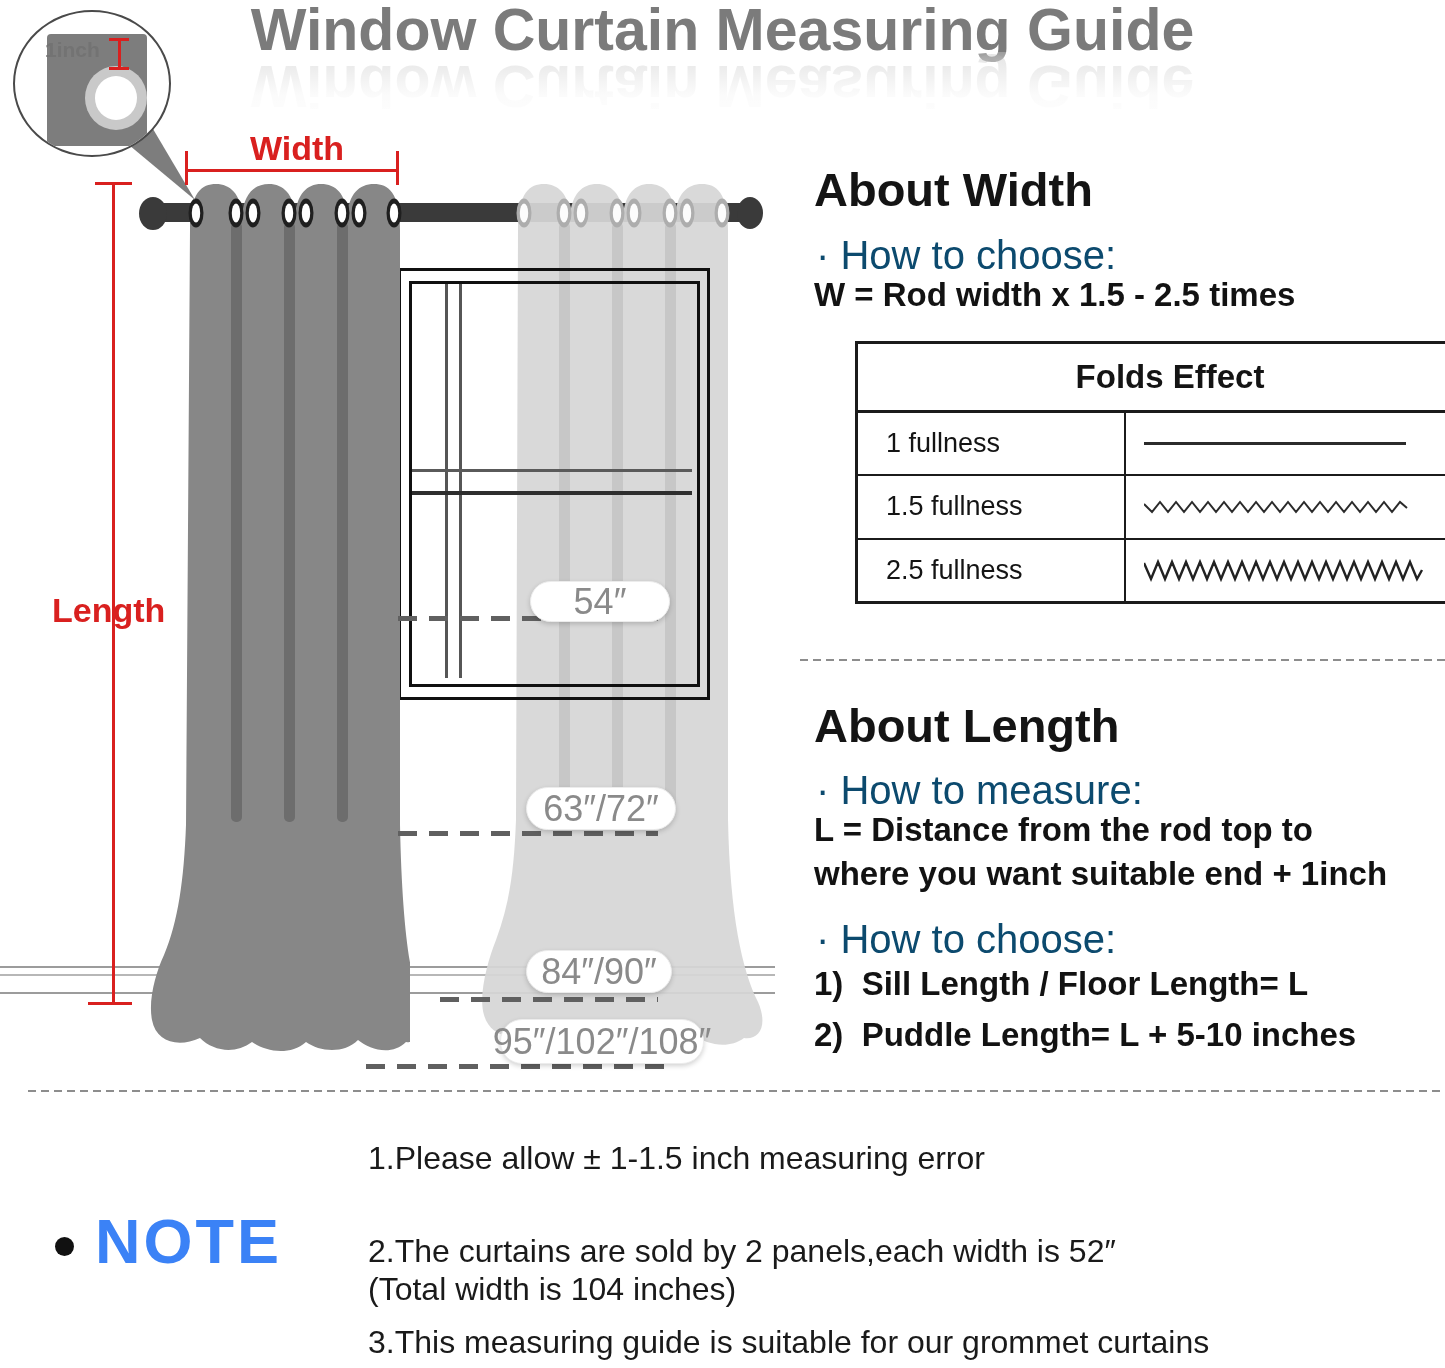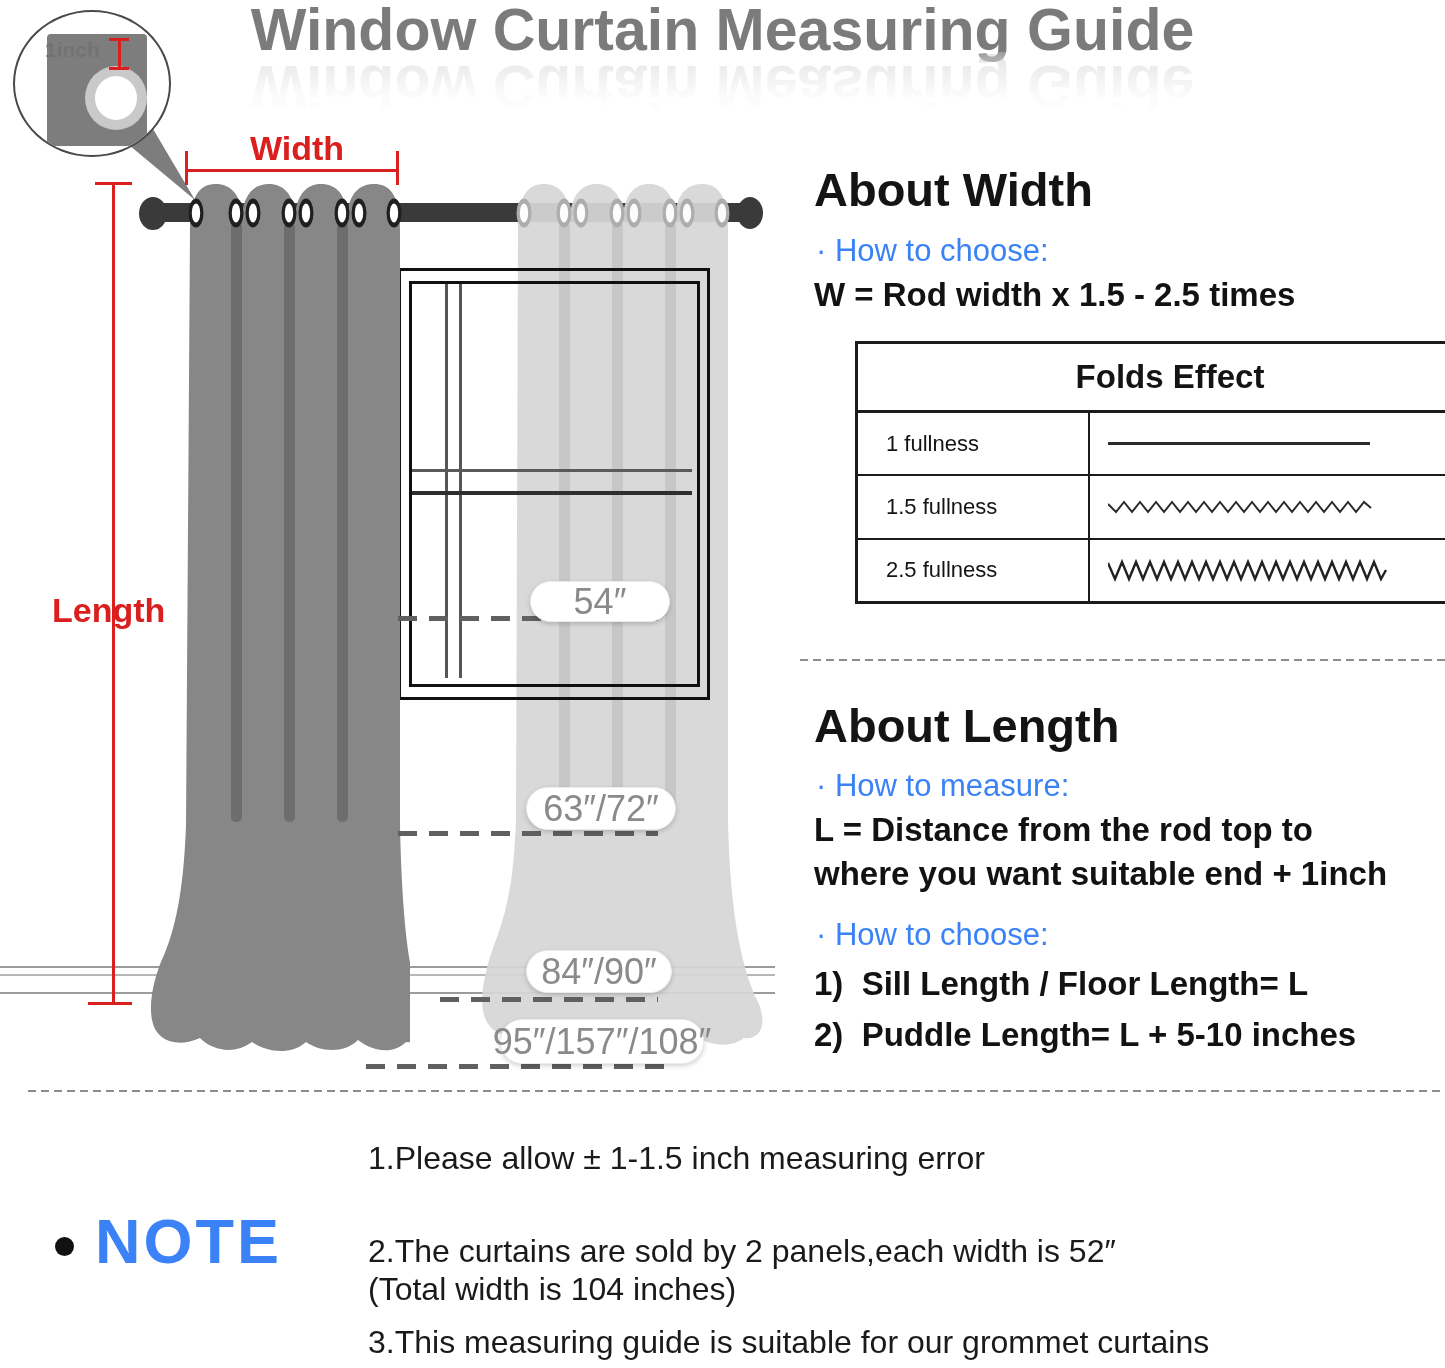--- a/index.html
+++ b/index.html
@@ -46,32 +46,32 @@
   .dash-sep{height:2px;z-index:1;
      background:repeating-linear-gradient(90deg,#8d8d8d 0 8px,transparent 8px 13px);}
 
   
   .pill{background:#fff;border:1px solid #ececec;border-radius:22px;box-shadow:0 2px 5px rgba(0,0,0,.18);
         color:#8a8a8a;font-size:36px;display:flex;align-items:center;justify-content:center;
         z-index:8;white-space:nowrap;}
 
   
   .h1{font-size:47px;font-weight:700;color:#141414;white-space:nowrap;}
-  .bullet-line{font-size:31px;color:#3b82f6;white-space:nowrap;}
+  .bullet-line{font-size:40px;color:#0c4a6e;white-space:nowrap;}
   .formula{font-size:33px;font-weight:600;color:#121212;white-space:nowrap;}
   .opt{font-size:33px;font-weight:600;color:#121212;white-space:pre;}
 
   .folds-table{left:813px;top:341px;width:630px;height:263px;border:3px solid #1b1b1b;
                display:flex;flex-direction:column;background:#fff;box-sizing:border-box;margin-left:42px;}
   .ft-header{height:66px;display:flex;align-items:center;justify-content:center;
              font-size:33px;font-weight:600;border-bottom:3px solid #1b1b1b;}
   .ft-row{flex:1;display:flex;border-bottom:2px solid #1b1b1b;}
   .ft-row:last-child{border-bottom:none;}
-  .ft-label{width:232px;border-right:2px solid #1b1b1b;display:flex;align-items:center;
-            padding-left:28px;font-size:22px;box-sizing:border-box;}
+  .ft-label{width:268px;border-right:2px solid #1b1b1b;display:flex;align-items:center;
+            padding-left:28px;font-size:27px;box-sizing:border-box;}
   .ft-fold{flex:1;display:flex;align-items:center;padding-left:18px;}
   .straight{width:262px;height:2.5px;background:#2b2b2b;}
 
   
   .note-dot{left:55px;top:1237px;width:19px;height:19px;border-radius:50%;background:#111;}
   .note-head{left:95px;top:1205px;font-size:63px;font-weight:700;letter-spacing:3px;color:#3b82f6;}
   .note-item{left:368px;font-size:32px;color:#1a1a1a;white-space:nowrap;}
 </style>
 </head>
 <body>
@@ -188,21 +188,21 @@
   <div class="abs red-line" style="left:88px;top:1002px;width:44px;height:3px;"></div>
 
   <div class="abs dash-bold" style="left:398px;top:616px;width:260px;"></div>
   <div class="abs dash-bold" style="left:398px;top:831px;width:260px;"></div>
   <div class="abs dash-bold" style="left:440px;top:997px;width:218px;"></div>
   <div class="abs dash-bold" style="left:366px;top:1064px;width:306px;"></div>
 
   <div class="abs pill" style="left:530px;top:581px;width:138px;height:39px;">54″</div>
   <div class="abs pill" style="left:526px;top:787px;width:148px;height:41px;">63″/72″</div>
   <div class="abs pill" style="left:526px;top:950px;width:144px;height:41px;">84″/90″</div>
-  <div class="abs pill" style="left:500px;top:1019px;width:202px;height:43px;">95″/157″/108″</div>
+  <div class="abs pill" style="left:500px;top:1019px;width:202px;height:43px;">95″/102″/108″</div>
 
   <div class="abs h1" style="left:814px;top:162px;">About Width</div>
   <div class="abs bullet-line" style="left:816px;top:233px;">· How to choose:</div>
   <div class="abs formula" style="left:814px;top:276px;">W = Rod width x 1.5 - 2.5 times</div>
 
   <div class="abs folds-table">
     <div class="ft-header">Folds Effect</div>
     <div class="ft-row">
       <div class="ft-label">1 fullness</div>
       <div class="ft-fold">

